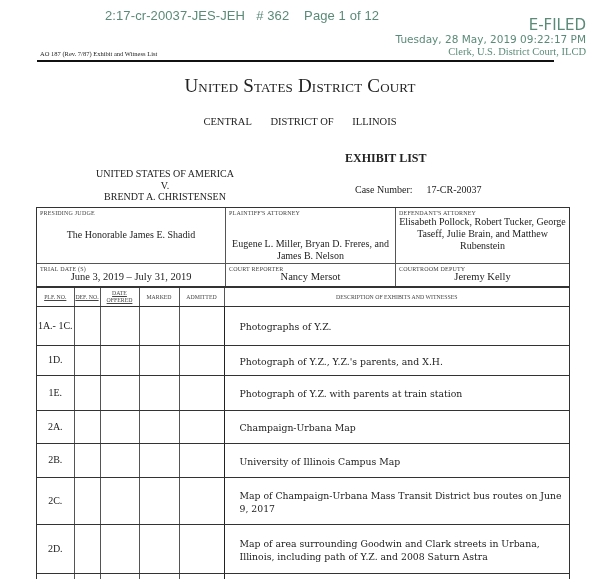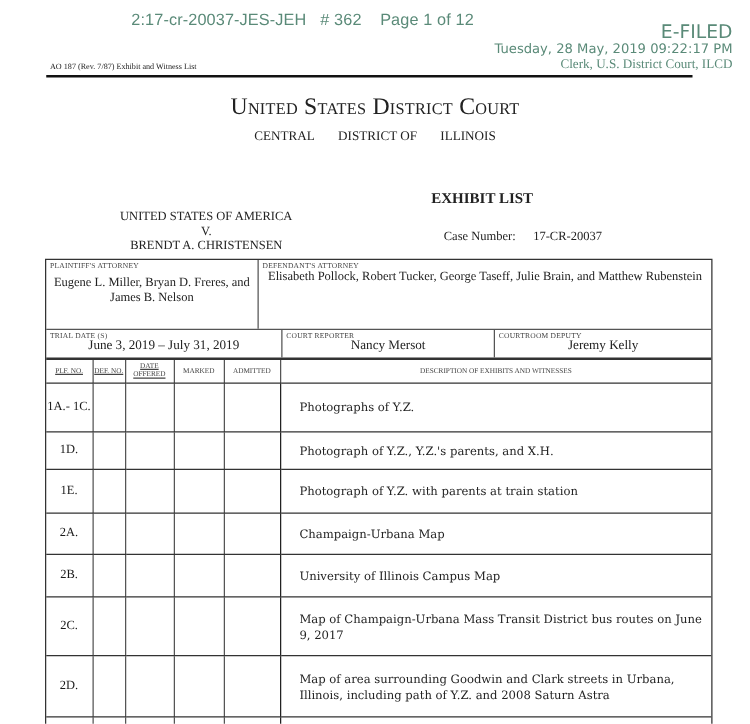--- a/index.html
+++ b/index.html
@@ -9,41 +9,41 @@
   .stamp-line { position: absolute; top: 8px; left: 105px; font-family: "Liberation Sans", sans-serif; font-size: 13px; color: #5a8a78; letter-spacing: 0.1px; white-space: pre; }
   .efiled { position: absolute; right: 14px; text-align: left; font-family: "DejaVu Sans", sans-serif; color: #5a8a78; }
   .efiled.t1 { top: 16px; font-size: 15px; }
   .efiled.t2 { top: 33px; font-size: 10.5px; }
   .efiled.t3 { top: 46px; font-size: 10.5px; font-family: Liberation Serif, serif; }
 
   .form-id { position: absolute; top: 50px; left: 40px; font-size: 6.5px; color: #222; }
   .top-rule { position: absolute; top: 60px; left: 37px; width: 517px; height: 2px; background: #111; }
 
   .court-title { position: absolute; top: 75px; left: 0; width: 600px; text-align: center; font-size: 19px; color: #222; letter-spacing: 0.2px; font-variant: small-caps; }
-  .district-line { position: absolute; top: 104px; left: 0; width: 600px; text-align: center; font-size: 10.5px; color: #222; }
+  .district-line { position: absolute; top: 116px; left: 0; width: 600px; text-align: center; font-size: 10.5px; color: #222; }
   .district-line span { margin: 0 8px; }
 
   .party-block { position: absolute; top: 168px; left: 60px; width: 210px; text-align: center; font-size: 10px; line-height: 11.5px; color: #222; }
   .exhibit-title { position: absolute; top: 151px; left: 345px; font-size: 12px; font-weight: bold; color: #222; }
   .case-number { position: absolute; top: 184px; left: 355px; font-size: 10px; color: #222; }
   .case-number .val { margin-left: 14px; }
 
   .grid { position: absolute; left: 36px; top: 207px; width: 534px; border: 1.5px solid #333; }
   .info-row { display: flex; border-bottom: 1px solid #555; }
   .info-row.r1 { height: 56px; }
   .info-row.r2 { height: 24px; border-bottom: 2px solid #333; }
   .info-cell { position: relative; border-right: 1px solid #555; padding: 2px 3px; }
   .info-cell:last-child { border-right: none; }
   .c-judge { width: 189px; }
   .c-plaintiff { width: 170px; }
   .c-defendant { flex: 1; }
   .cell-label { font-size: 6px; color: #444; letter-spacing: 0.2px; display: block; }
   .cell-value { display: block; text-align: center; font-size: 10px; line-height: 12px; color: #222; }
   .r1 .c-judge .cell-value { margin-top: 13px; }
-  .r1 .c-plaintiff .cell-value { margin-top: 5px; }
+  .r1 .c-plaintiff .cell-value { margin-top: 22px; }
   .r1 .c-defendant .cell-value { margin-top: 0px; }
   .r2 .cell-value { margin-top: -1px; font-size: 10.5px; }
 
   table.exhibits { width: 100%; border-collapse: collapse; table-layout: fixed; }
   table.exhibits th { font-weight: normal; font-size: 5.8px; color: #444; line-height: 6.5px; height: 18px; border-right: 1px solid #555; border-bottom: 1.5px solid #333; text-align: center; vertical-align: middle; }
   table.exhibits th.underl span { text-decoration: underline; }
   table.exhibits th:last-child, table.exhibits td:last-child { border-right: none; }
   table.exhibits td { border-right: 1px solid #555; border-bottom: 1.5px solid #333; font-size: 10px; vertical-align: middle; }
   table.exhibits td.sep-admit { border-right: 1.5px solid #222; }
   table.exhibits td.plf { text-align: center; font-size: 10px; line-height: 12px; }
@@ -79,20 +79,24 @@
   <div>BRENDT A. CHRISTENSEN</div>
 </div>
 
 <div class="exhibit-title">EXHIBIT LIST</div>
 <div class="case-number">
   <span>Case Number:</span><span class="val">17-CR-20037</span>
 </div>
 
 <div class="grid">
   <div class="info-row r1">
+    <div class="info-cell c-judge">
+      <span class="cell-label">PRESIDING JUDGE</span>
+      <span class="cell-value">The Honorable James E. Shadid</span>
+    </div>
     <div class="info-cell c-plaintiff">
       <span class="cell-label">PLAINTIFF'S ATTORNEY</span>
       <span class="cell-value">Eugene L. Miller, Bryan D. Freres, and James B. Nelson</span>
     </div>
     <div class="info-cell c-defendant">
       <span class="cell-label">DEFENDANT'S ATTORNEY</span>
       <span class="cell-value">Elisabeth Pollock, Robert Tucker, George Taseff, Julie Brain, and Matthew Rubenstein</span>
     </div>
   </div>
   <div class="info-row r2">

